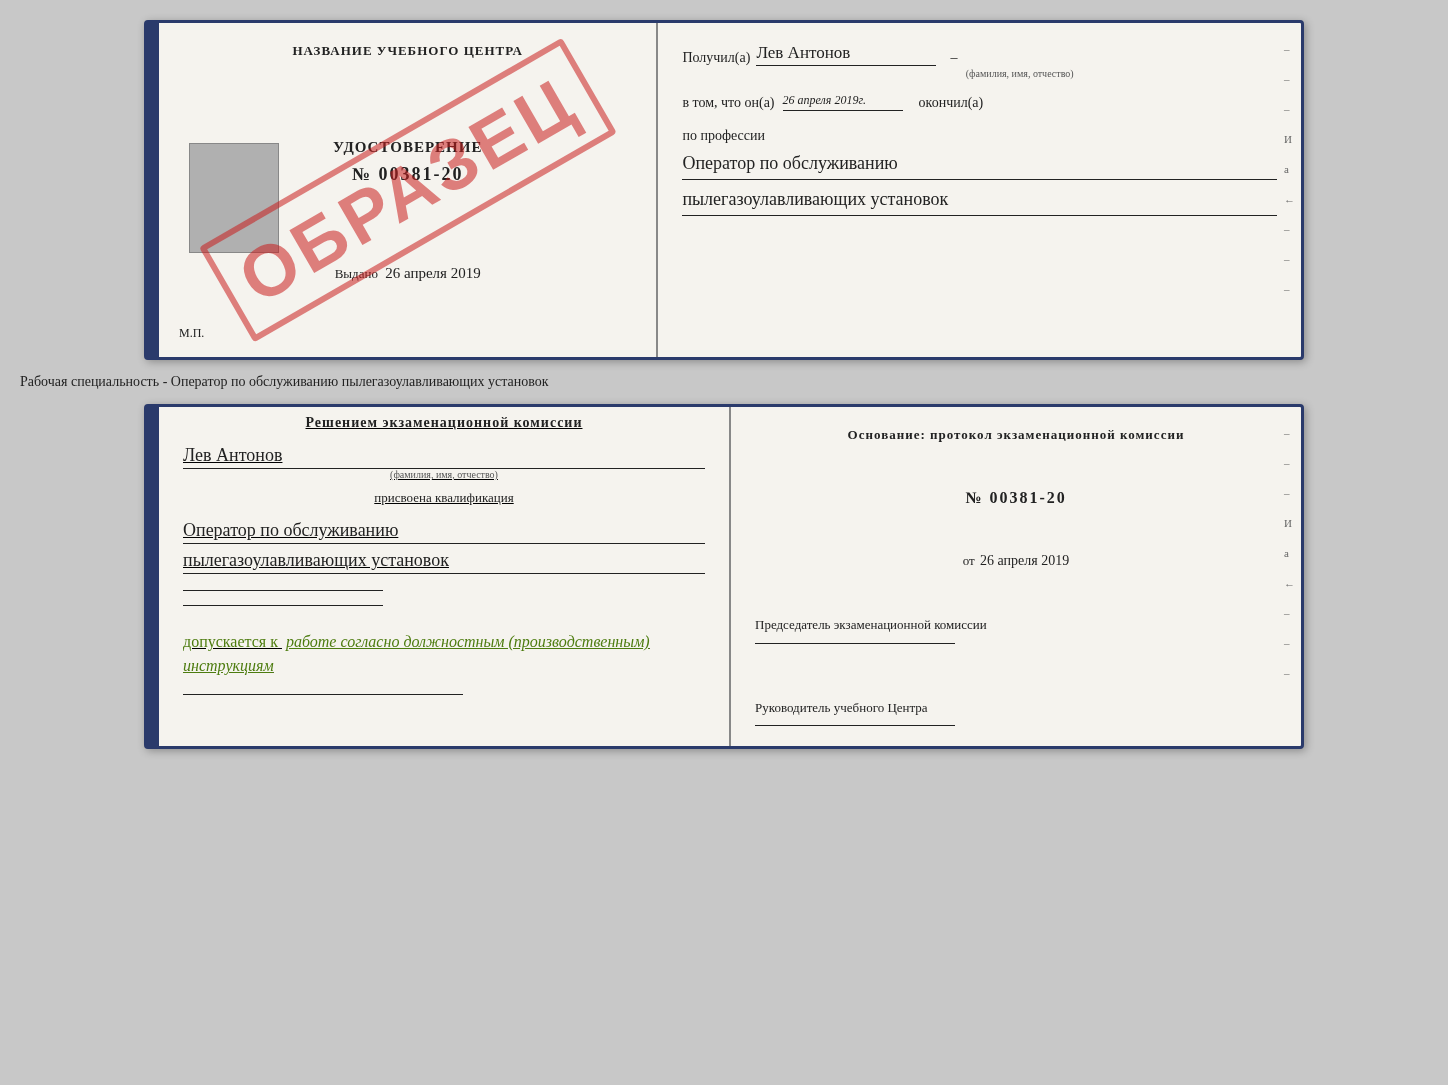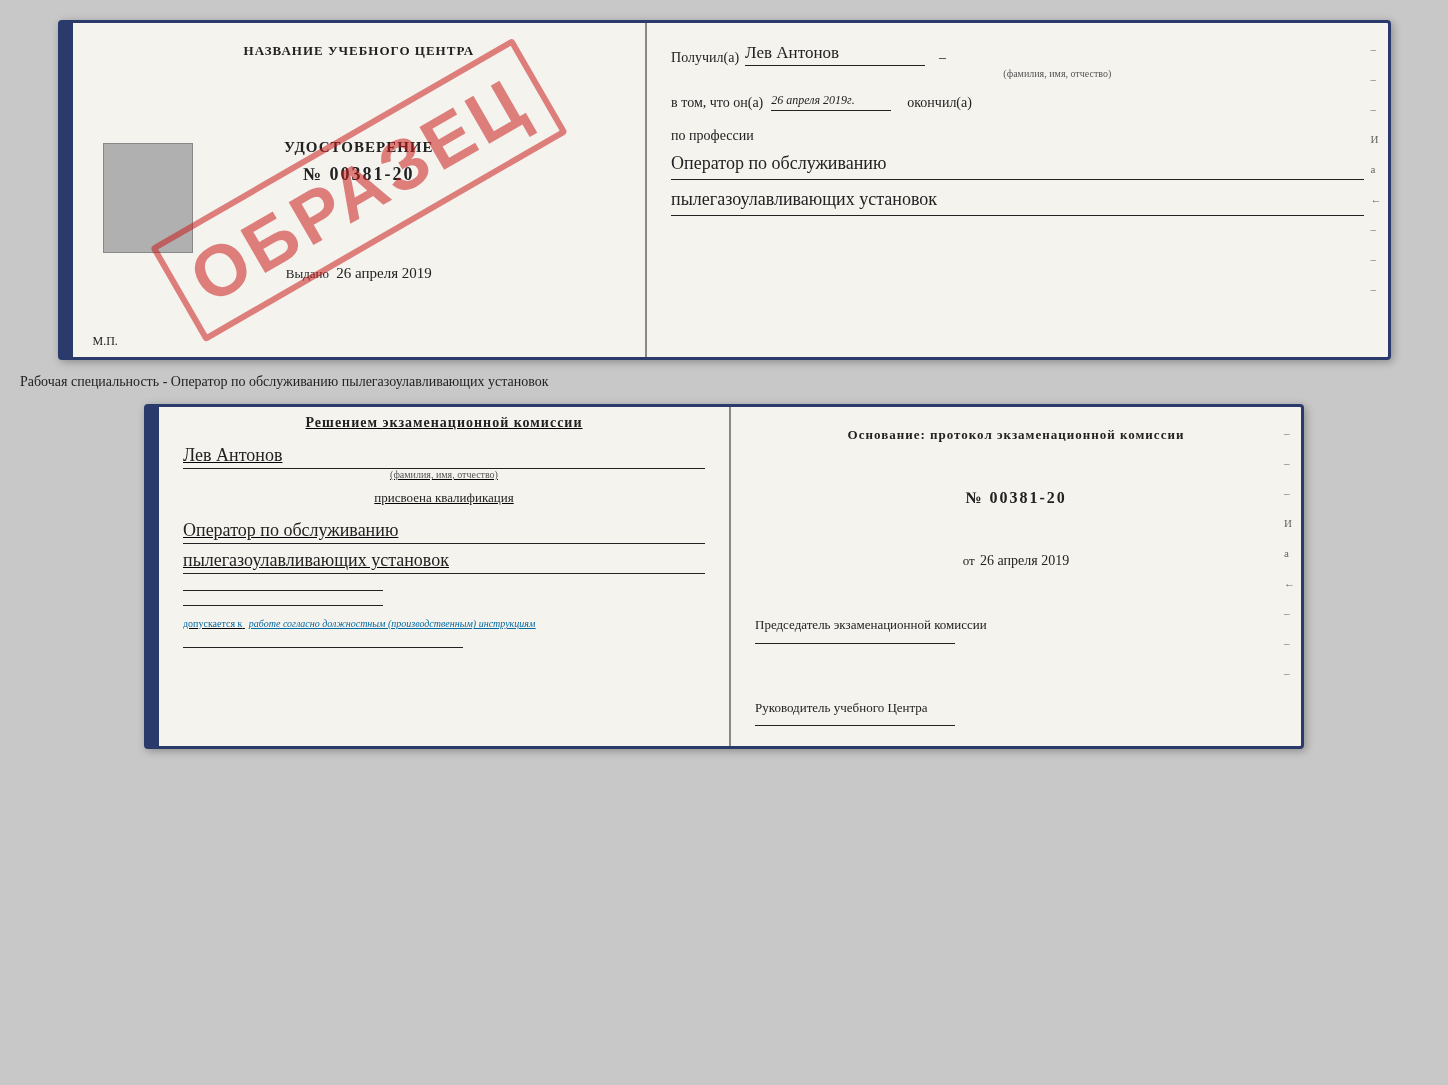--- a/index.html
+++ b/index.html
@@ -19,21 +19,21 @@
       display: flex;
       flex-direction: column;
       align-items: center;
       gap: 10px;
       width: 100%;
     }
 
     
     .book-spread {
       display: flex;
-      width: 1333px;
+      width: 1160px;
       background: #f5f3ee;
       border: 3px solid #2a3a6b;
       border-radius: 4px;
       position: relative;
       min-height: 340px;
       box-shadow: 2px 2px 8px rgba(0,0,0,0.3);
     }
 
     .book-spine {
       width: 12px;
@@ -108,21 +108,21 @@
     .cert-issued span.handwritten {
       font-family: 'Segoe Script', 'Brush Script MT', cursive;
       font-size: 15px;
       color: #222;
     }
 
     .mp-label {
       font-size: 12px;
       color: #222;
       position: absolute;
-      bottom: 8px;
+      bottom: 16px;
       left: 20px;
     }
 
     
     .obrazets {
       position: absolute;
       top: 50%;
       left: 50%;
       transform: translate(-50%, -50%) rotate(-30deg);
       font-size: 72px;
@@ -321,24 +321,24 @@
       margin-top: 6px;
     }
 
     .signature-line-2 {
       border-bottom: 1px solid #222;
       width: 200px;
       margin-top: 4px;
     }
 
     .allowed-text {
-      font-size: 10px;
-      color: #0369a1;
+      font-size: 16px;
+      color: #4d7c0f;
       line-height: 1.5;
-      margin-top: 0;
+      margin-top: 14px;
     }
 
     .allowed-text .italic-underline {
       font-style: italic;
       text-decoration: underline;
     }
 
     
     .basis-title {
       font-size: 13px;

